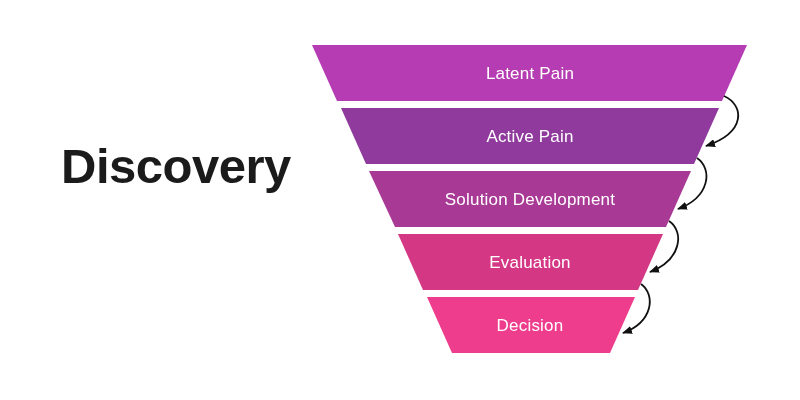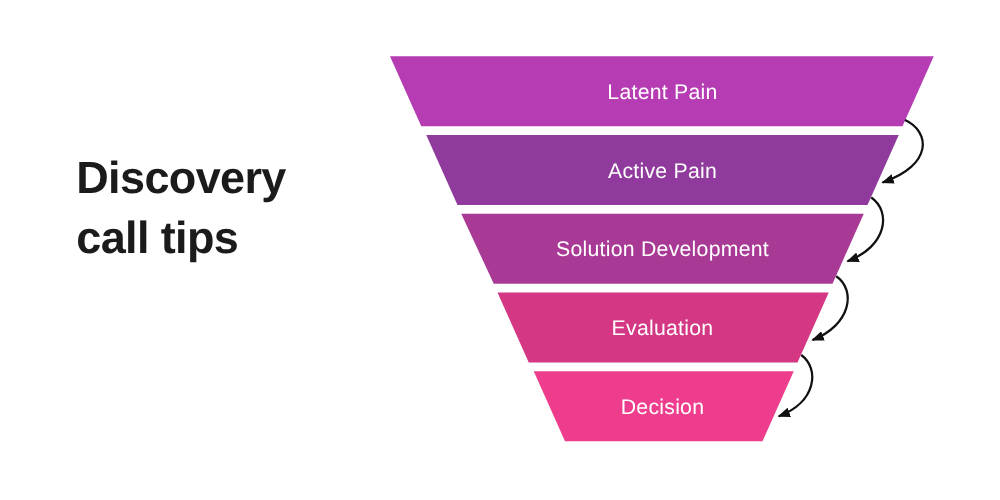--- a/index.html
+++ b/index.html
@@ -12,23 +12,23 @@
   }
   .canvas {
     position: absolute;
     left: 0; top: 0;
     width: 800px; height: 400px;
     background: #ffffff;
   }
   .title {
     position: absolute;
     left: 61px;
-    top: 118px;
+    top: 134px;
     width: 260px;
-    font-size: 36px;
+    font-size: 49px;
     font-weight: 700;
     line-height: 1.32;
     letter-spacing: -0.5px;
     color: #1b1b1b;
   }
   .title span { display: block; }
   .funnel-svg {
     position: absolute;
     left: 0; top: 0;
     width: 800px; height: 400px;
@@ -44,21 +44,20 @@
     stroke-width: 1.8px;
   }
 </style>
 </head>
 <body>
 
 <div class="canvas">
 
   <div class="title">
     <span>Discovery</span>
-    <span>call tips</span>
   </div>
 
   <svg class="funnel-svg" viewBox="0 0 800 400">
     <defs>
       <marker id="arrowhead" markerWidth="10" markerHeight="8" refX="9" refY="4" orient="auto" markerUnits="userSpaceOnUse">
         <path d="M0,0 L10,4 L0,8 Z" fill="#111111"></path>
       </marker>
     </defs>
 
     <g>

